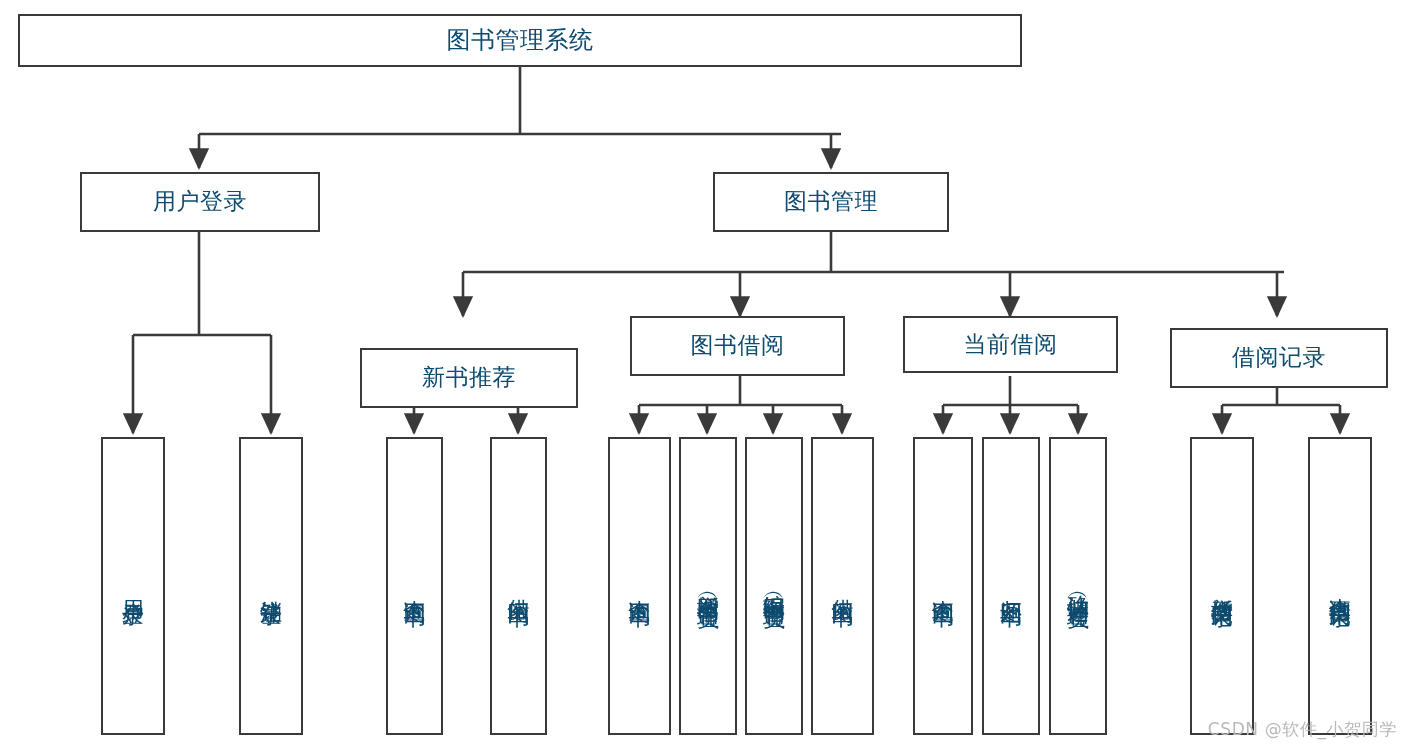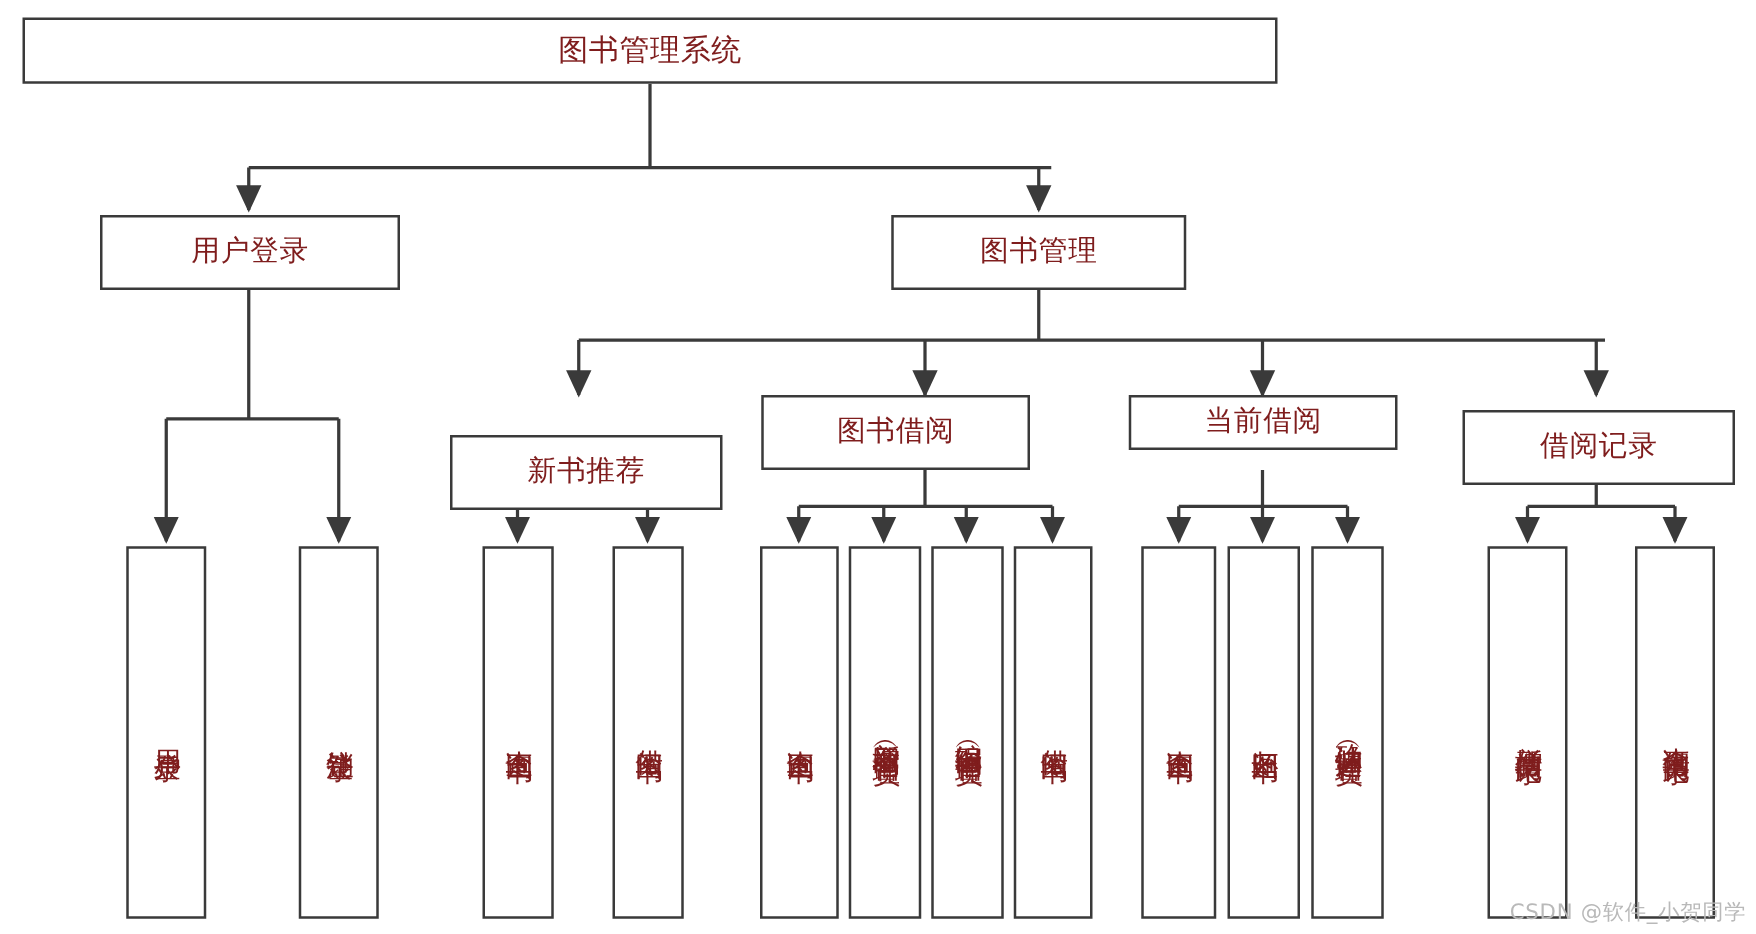--- a/index.html
+++ b/index.html
@@ -27,21 +27,21 @@
     pointer-events: none;
   }
   .node {
     position: absolute;
     box-sizing: border-box;
     border: 2.5px solid #3a3a3a;
     background: #ffffff;
     display: flex;
     align-items: center;
     justify-content: center;
-    color: #7f1d1d;
+    color: #0c4a6e;
     line-height: 1.18;
     z-index: 2;
   }
   .node.horiz {
     font-size: 23px;
     letter-spacing: 0.5px;
     text-align: center;
   }
   .node.vert {
     writing-mode: vertical-rl;
@@ -122,23 +122,23 @@
   </svg>
 
   <div class="node horiz root" style="left:18px; top:14px; width:1004px; height:53px;">图书管理系统</div>
 
   <div class="node horiz" style="left:80px; top:172px; width:240px; height:60px;">用户登录</div>
 
   <div class="node horiz" style="left:713px; top:172px; width:236px; height:60px;">图书管理</div>
 
   <div class="node horiz" style="left:360px; top:316px; width:218px; height:60px;margin-top:32px;">新书推荐</div>
 
-  <div class="node horiz" style="left:609px; top:316px; width:215px; height:60px;">图书借阅</div>
+  <div class="node horiz" style="left:630px; top:316px; width:215px; height:60px;">图书借阅</div>
 
-  <div class="node horiz" style="left:903px; top:316px; width:215px; height:44px;">当前借阅</div>
+  <div class="node horiz" style="left:903px; top:316px; width:215px; height:57px;">当前借阅</div>
 
   <div class="node horiz" style="left:1170px; top:316px; width:218px; height:60px;margin-top:12px;">借阅记录</div>
 
   <div class="node vert" style="left:101px; top:437px; width:64px; height:298px;">用户登录</div>
 
   <div class="node vert" style="left:239px; top:437px; width:64px; height:298px;">注销登录</div>
 
   <div class="node vert" style="left:386px; top:437px; width:57px; height:298px;">查询图书</div>
 
   <div class="node vert" style="left:490px; top:437px; width:57px; height:298px;">借阅图书</div>

